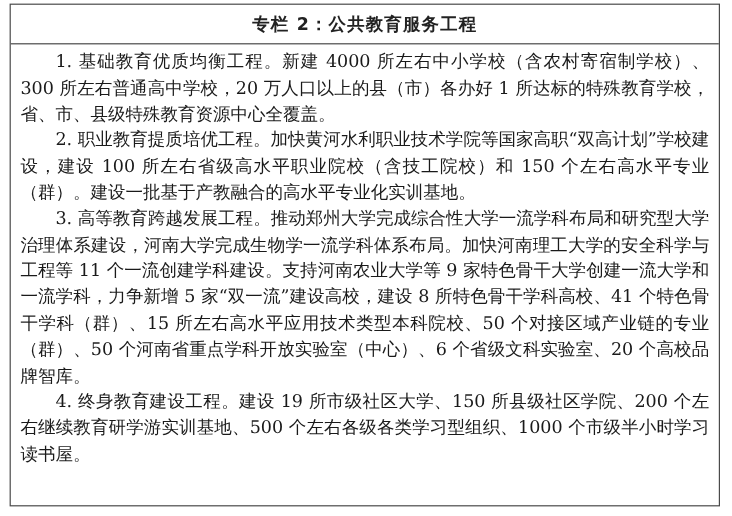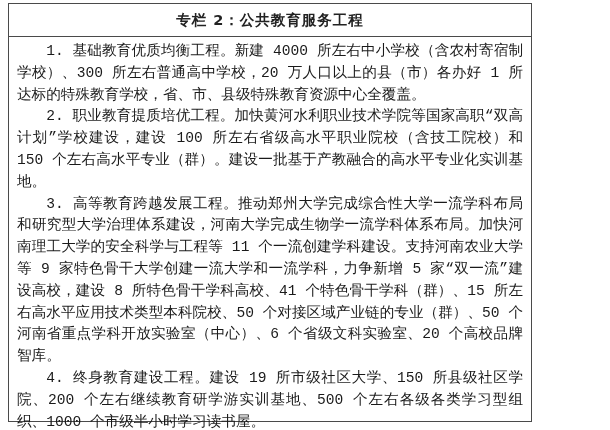--- a/index.html
+++ b/index.html
@@ -10,21 +10,21 @@
   body {
     width: 610px;
     height: 430px;
     position: relative;
     overflow: hidden;
   }
   .box {
     position: absolute;
     left: 8px;
     top: 3px;
-    width: 524px;
+    width: 592px;
     height: 419px;
     border: 1px solid #4a4a4a;
     box-sizing: border-box;
     background: #fff;
   }
   .box-title {
     height: 32px;
     border-bottom: 1px solid #4a4a4a;
     display: flex;
     align-items: center;
@@ -40,21 +40,20 @@
     font-family: "DejaVu Serif", serif;
     font-size: 14.6px;
     line-height: 21.8px;
     color: #1a1a1a;
     text-align: justify;
     text-justify: inter-character;
   }
   .para {
     margin: 0;
     text-indent: 2em;
-    font-family: Liberation Mono, monospace;
   }
 </style>
 </head>
 <body>
 
 <div class="box">
   <div class="box-title">专栏 2：公共教育服务工程</div>
   <div class="box-body">
     <p class="para">1. 基础教育优质均衡工程。新建 4000 所左右中小学校（含农村寄宿制学校）、300 所左右普通高中学校，20 万人口以上的县（市）各办好 1 所达标的特殊教育学校，省、市、县级特殊教育资源中心全覆盖。</p>
     <p class="para">2. 职业教育提质培优工程。加快黄河水利职业技术学院等国家高职“双高计划”学校建设，建设 100 所左右省级高水平职业院校（含技工院校）和 150 个左右高水平专业（群）。建设一批基于产教融合的高水平专业化实训基地。</p>

